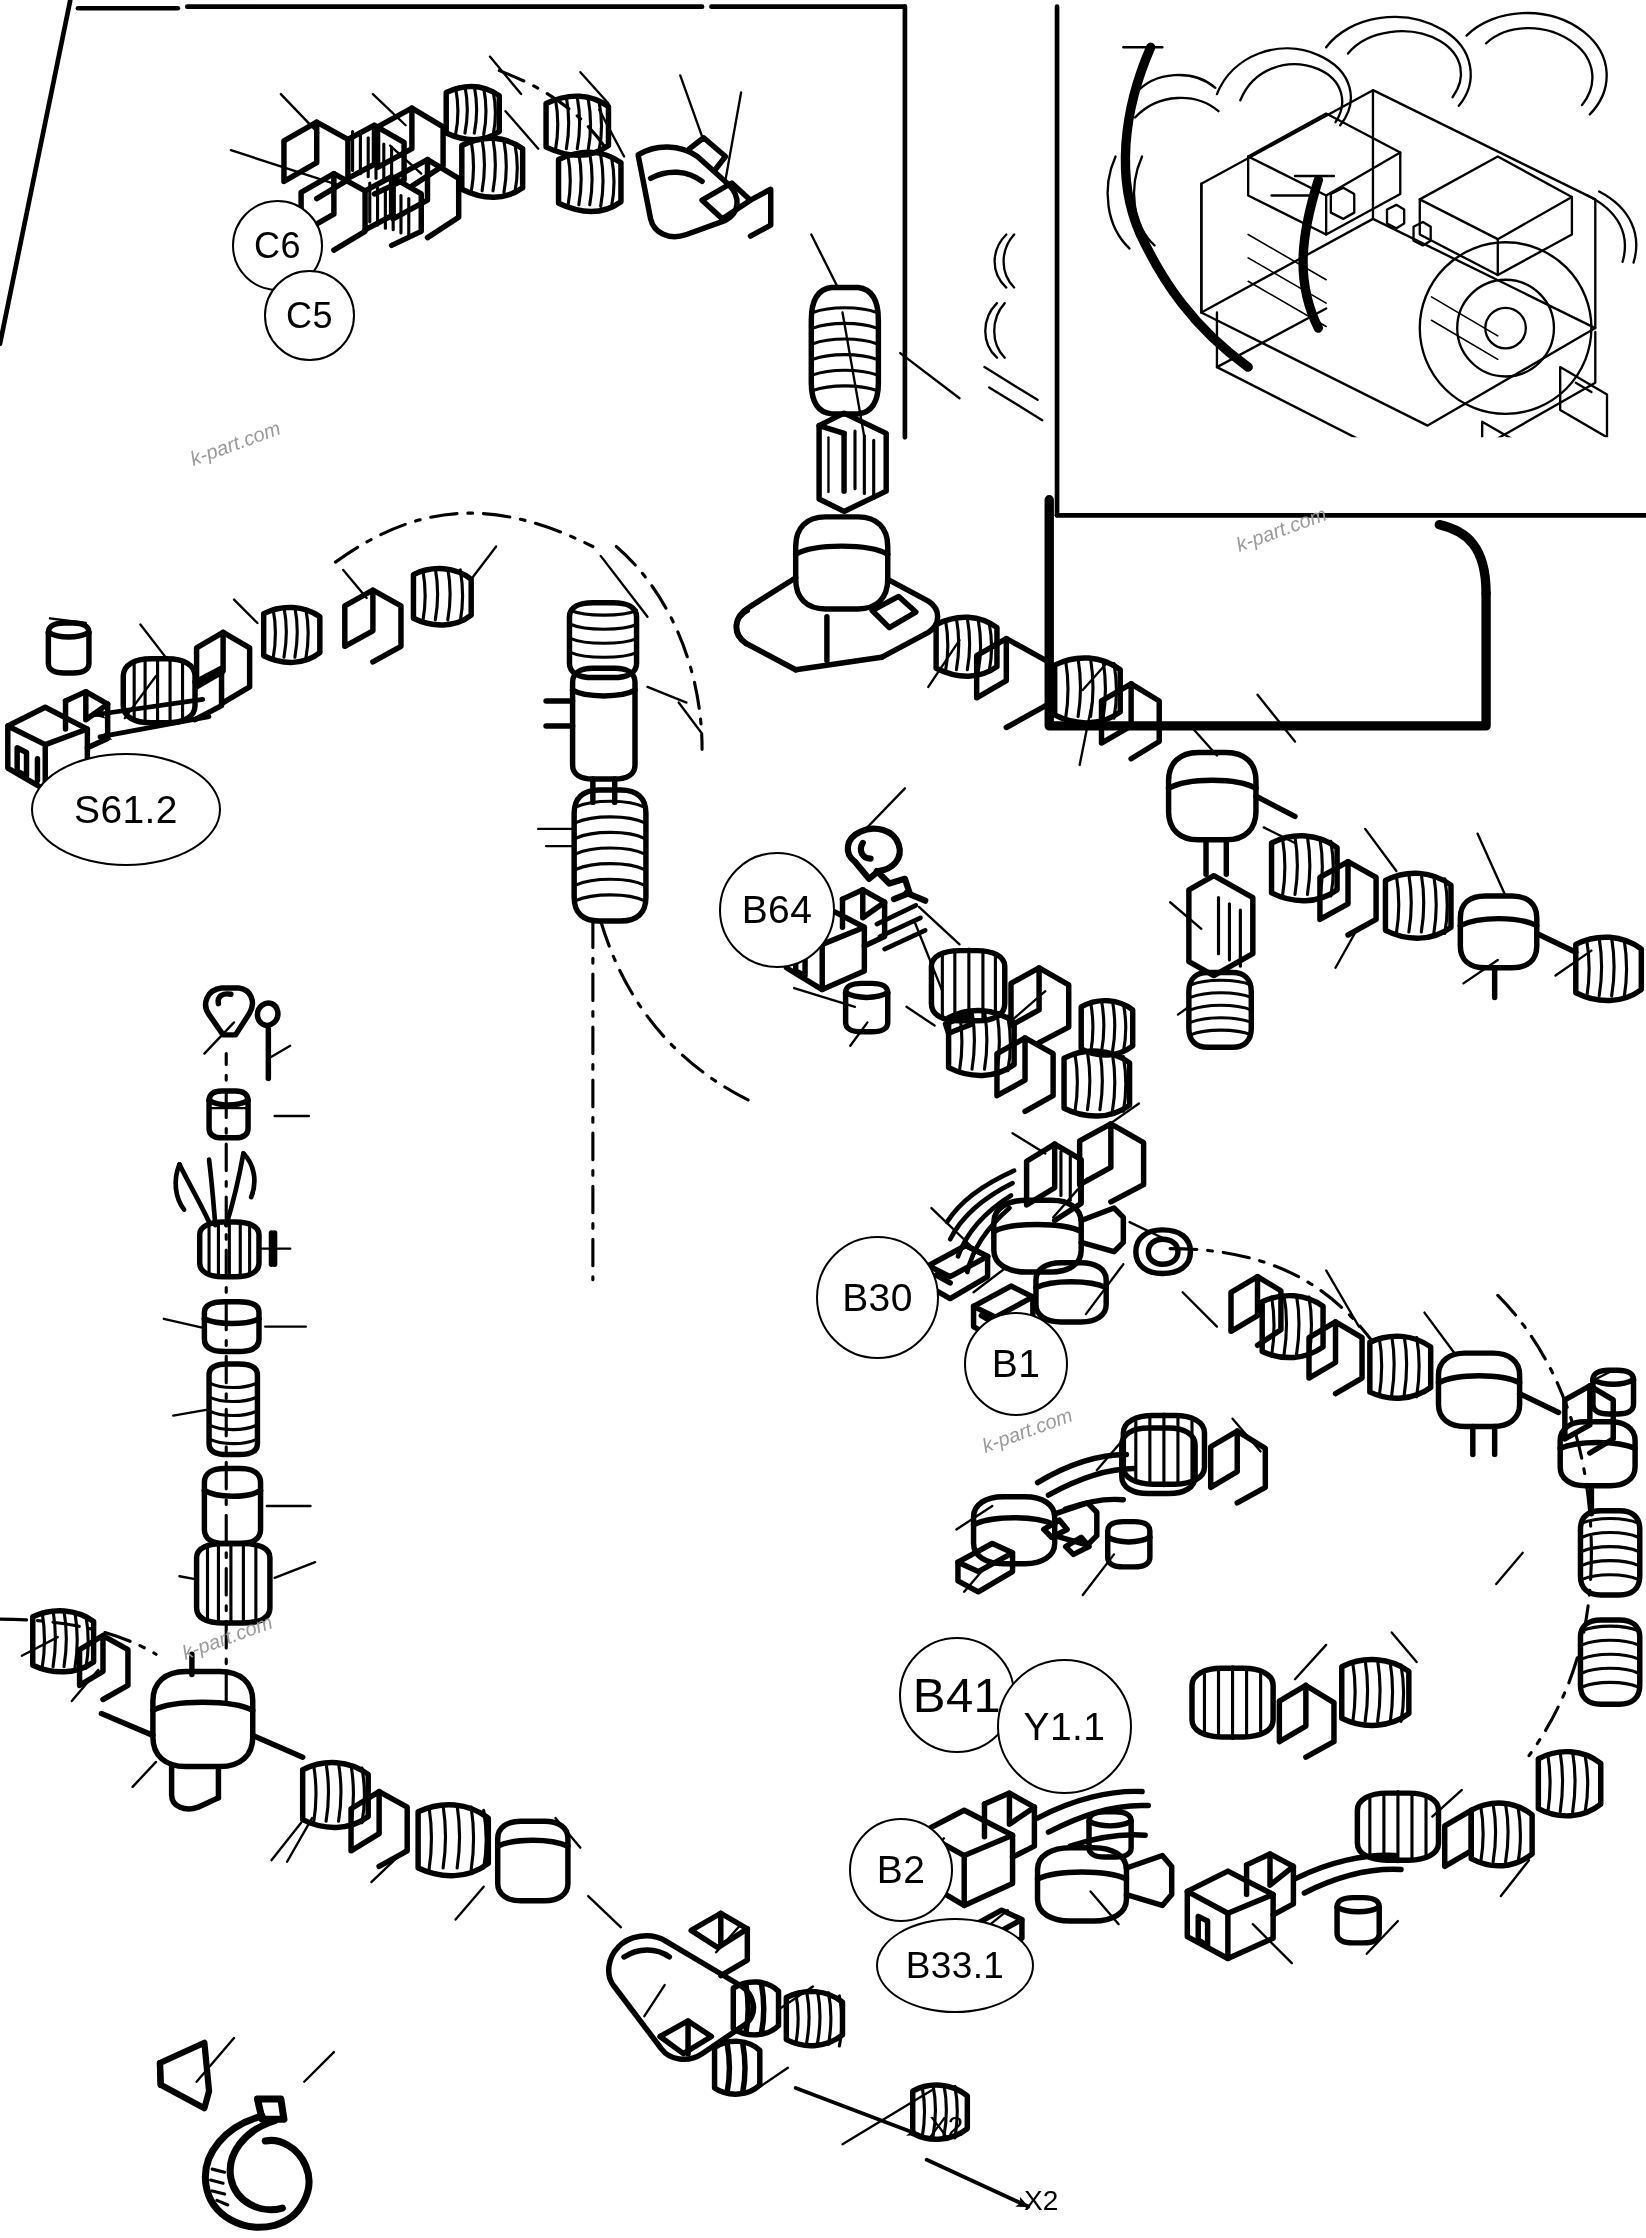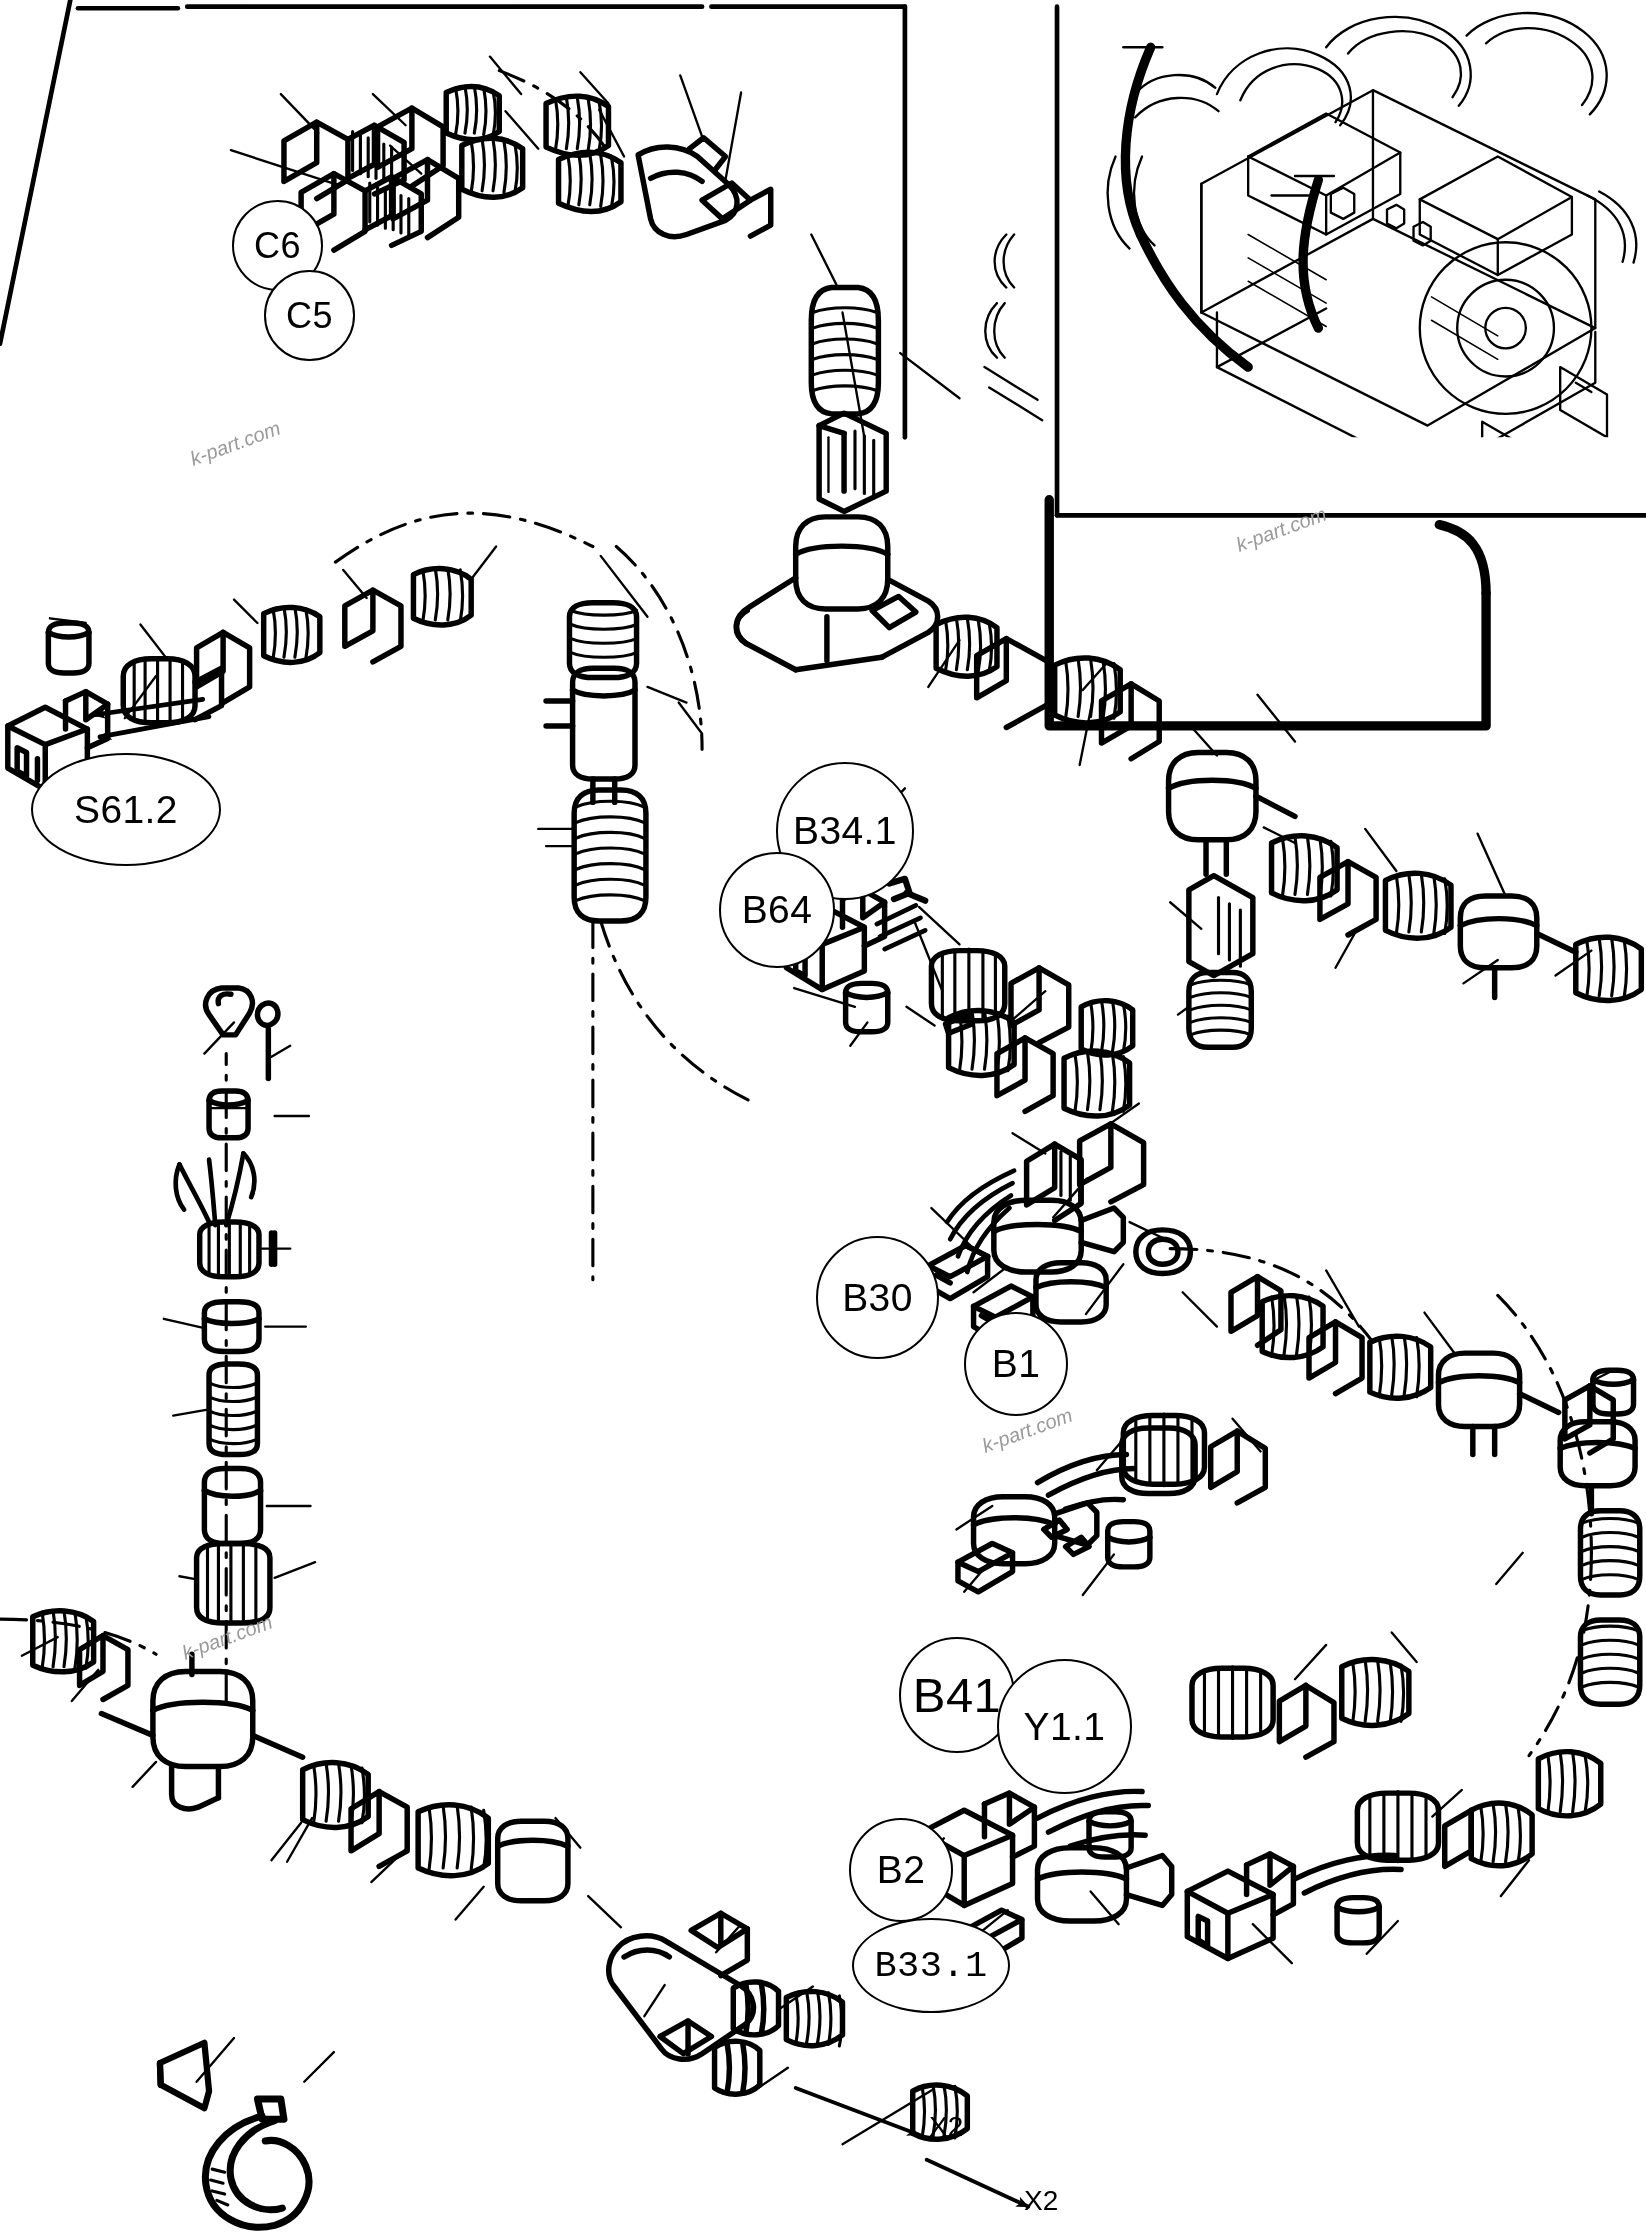--- a/index.html
+++ b/index.html
@@ -1023,26 +1023,25 @@
   </svg>
 
   <div class="wm" style="left:187px;top:449px;transform:rotate(-20deg);transform-origin:left top;">k-part.com</div>
   <div class="wm" style="left:1233px;top:535px;transform:rotate(-20deg);transform-origin:left top;">k-part.com</div>
   <div class="wm" style="left:979px;top:1436px;transform:rotate(-20deg);transform-origin:left top;">k-part.com</div>
   <div class="wm" style="left:179px;top:1643px;transform:rotate(-20deg);transform-origin:left top;">k-part.com</div>
 
   <div class="lbl circ" style="left:232px;top:200px;width:87px;height:87px;font-size:36px;">C6</div>
   <div class="lbl circ" style="left:264px;top:270px;width:87px;height:87px;font-size:36px;">C5</div>
   <div class="lbl ell" style="left:31px;top:753px;width:186px;height:109px;font-size:39px;">S61.2</div>
-  <div class="lbl circ" style="left:776px;top:762px;width:134px;height:134px;font-size:39px;">B34.1</div>
   <div class="lbl circ" style="left:719px;top:852px;width:112px;height:112px;font-size:39px;">B64</div>
   <div class="lbl circ" style="left:816px;top:1236px;width:119px;height:119px;font-size:39px;">B30</div>
   <div class="lbl circ" style="left:964px;top:1312px;width:100px;height:100px;font-size:39px;">B1</div>
   <div class="lbl circ" style="left:899px;top:1637px;width:112px;height:112px;font-size:49px;">B41</div>
   <div class="lbl circ" style="left:997px;top:1659px;width:131px;height:131px;font-size:39px;">Y1.1</div>
   <div class="lbl circ" style="left:849px;top:1818px;width:100px;height:100px;font-size:39px;">B2</div>
-  <div class="lbl ell" style="left:852px;top:1918px;width:154px;height:91px;font-size:37px;font-family:Liberation Mono, monospace;">B33.1</div>
+  <div class="lbl ell" style="left:876px;top:1918px;width:154px;height:91px;font-size:37px;">B33.1</div>
 
   <div class="arrowlbl" style="left:929px;top:2111px;">X2</div>
   <div class="arrowlbl" style="left:1024px;top:2185px;">X2</div>
 
 </div>
 
 
 </body></html>

